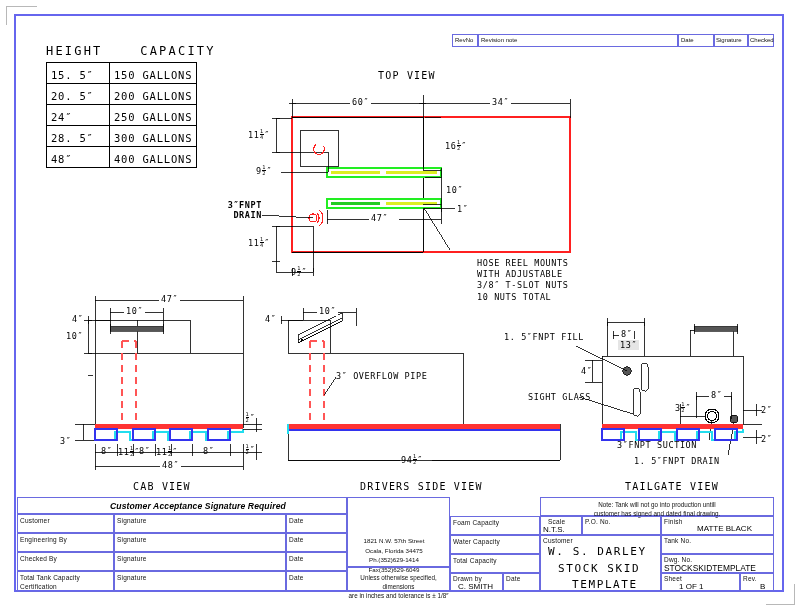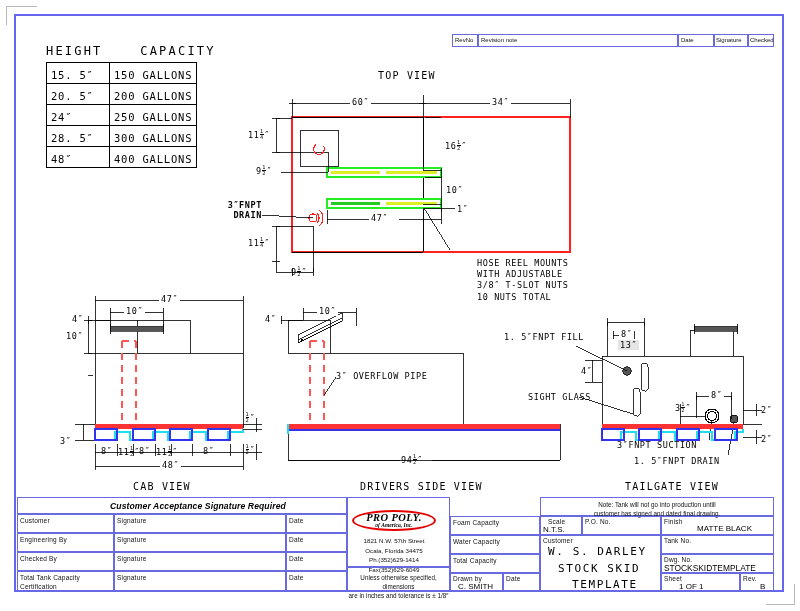--- a/index.html
+++ b/index.html
@@ -390,25 +390,20 @@
 
   <div class="tb" style="left:17px;top:571px;width:97px;height:21px;"></div>
   <div class="tb" style="left:114px;top:571px;width:172px;height:21px;"></div>
   <div class="tb" style="left:286px;top:571px;width:61px;height:21px;"></div>
   <div class="tbl" style="left:20px;top:574px;">Total  Tank  Capacity</div>
   <div class="tbl" style="left:20px;top:583px;">Certification</div>
   <div class="tbl" style="left:117px;top:574px;">Signature</div>
   <div class="tbl" style="left:289px;top:574px;">Date</div>
 
   <div class="tb" style="left:347px;top:497px;width:103px;height:70px;"></div>
-  <div class="logo">
-    <div class="ell"></div>
-    <div class="l1">PRO  POLY.</div>
-    <div class="l2">of America, Inc.</div>
-  </div>
   <div class="addr">
     <div>1821 N.W. 57th Street</div>
     <div>Ocala, Florida 34475</div>
     <div>Ph.(352)629-1414</div>
     <div>Fax(352)629-6049</div>
   </div>
 
   <div class="tb" style="left:347px;top:567px;width:103px;height:25px;"></div>
   <div class="tbnote" style="left:348px;top:573px;width:101px;">
     <div>Unless  otherwise  specified,  dimensions</div>

